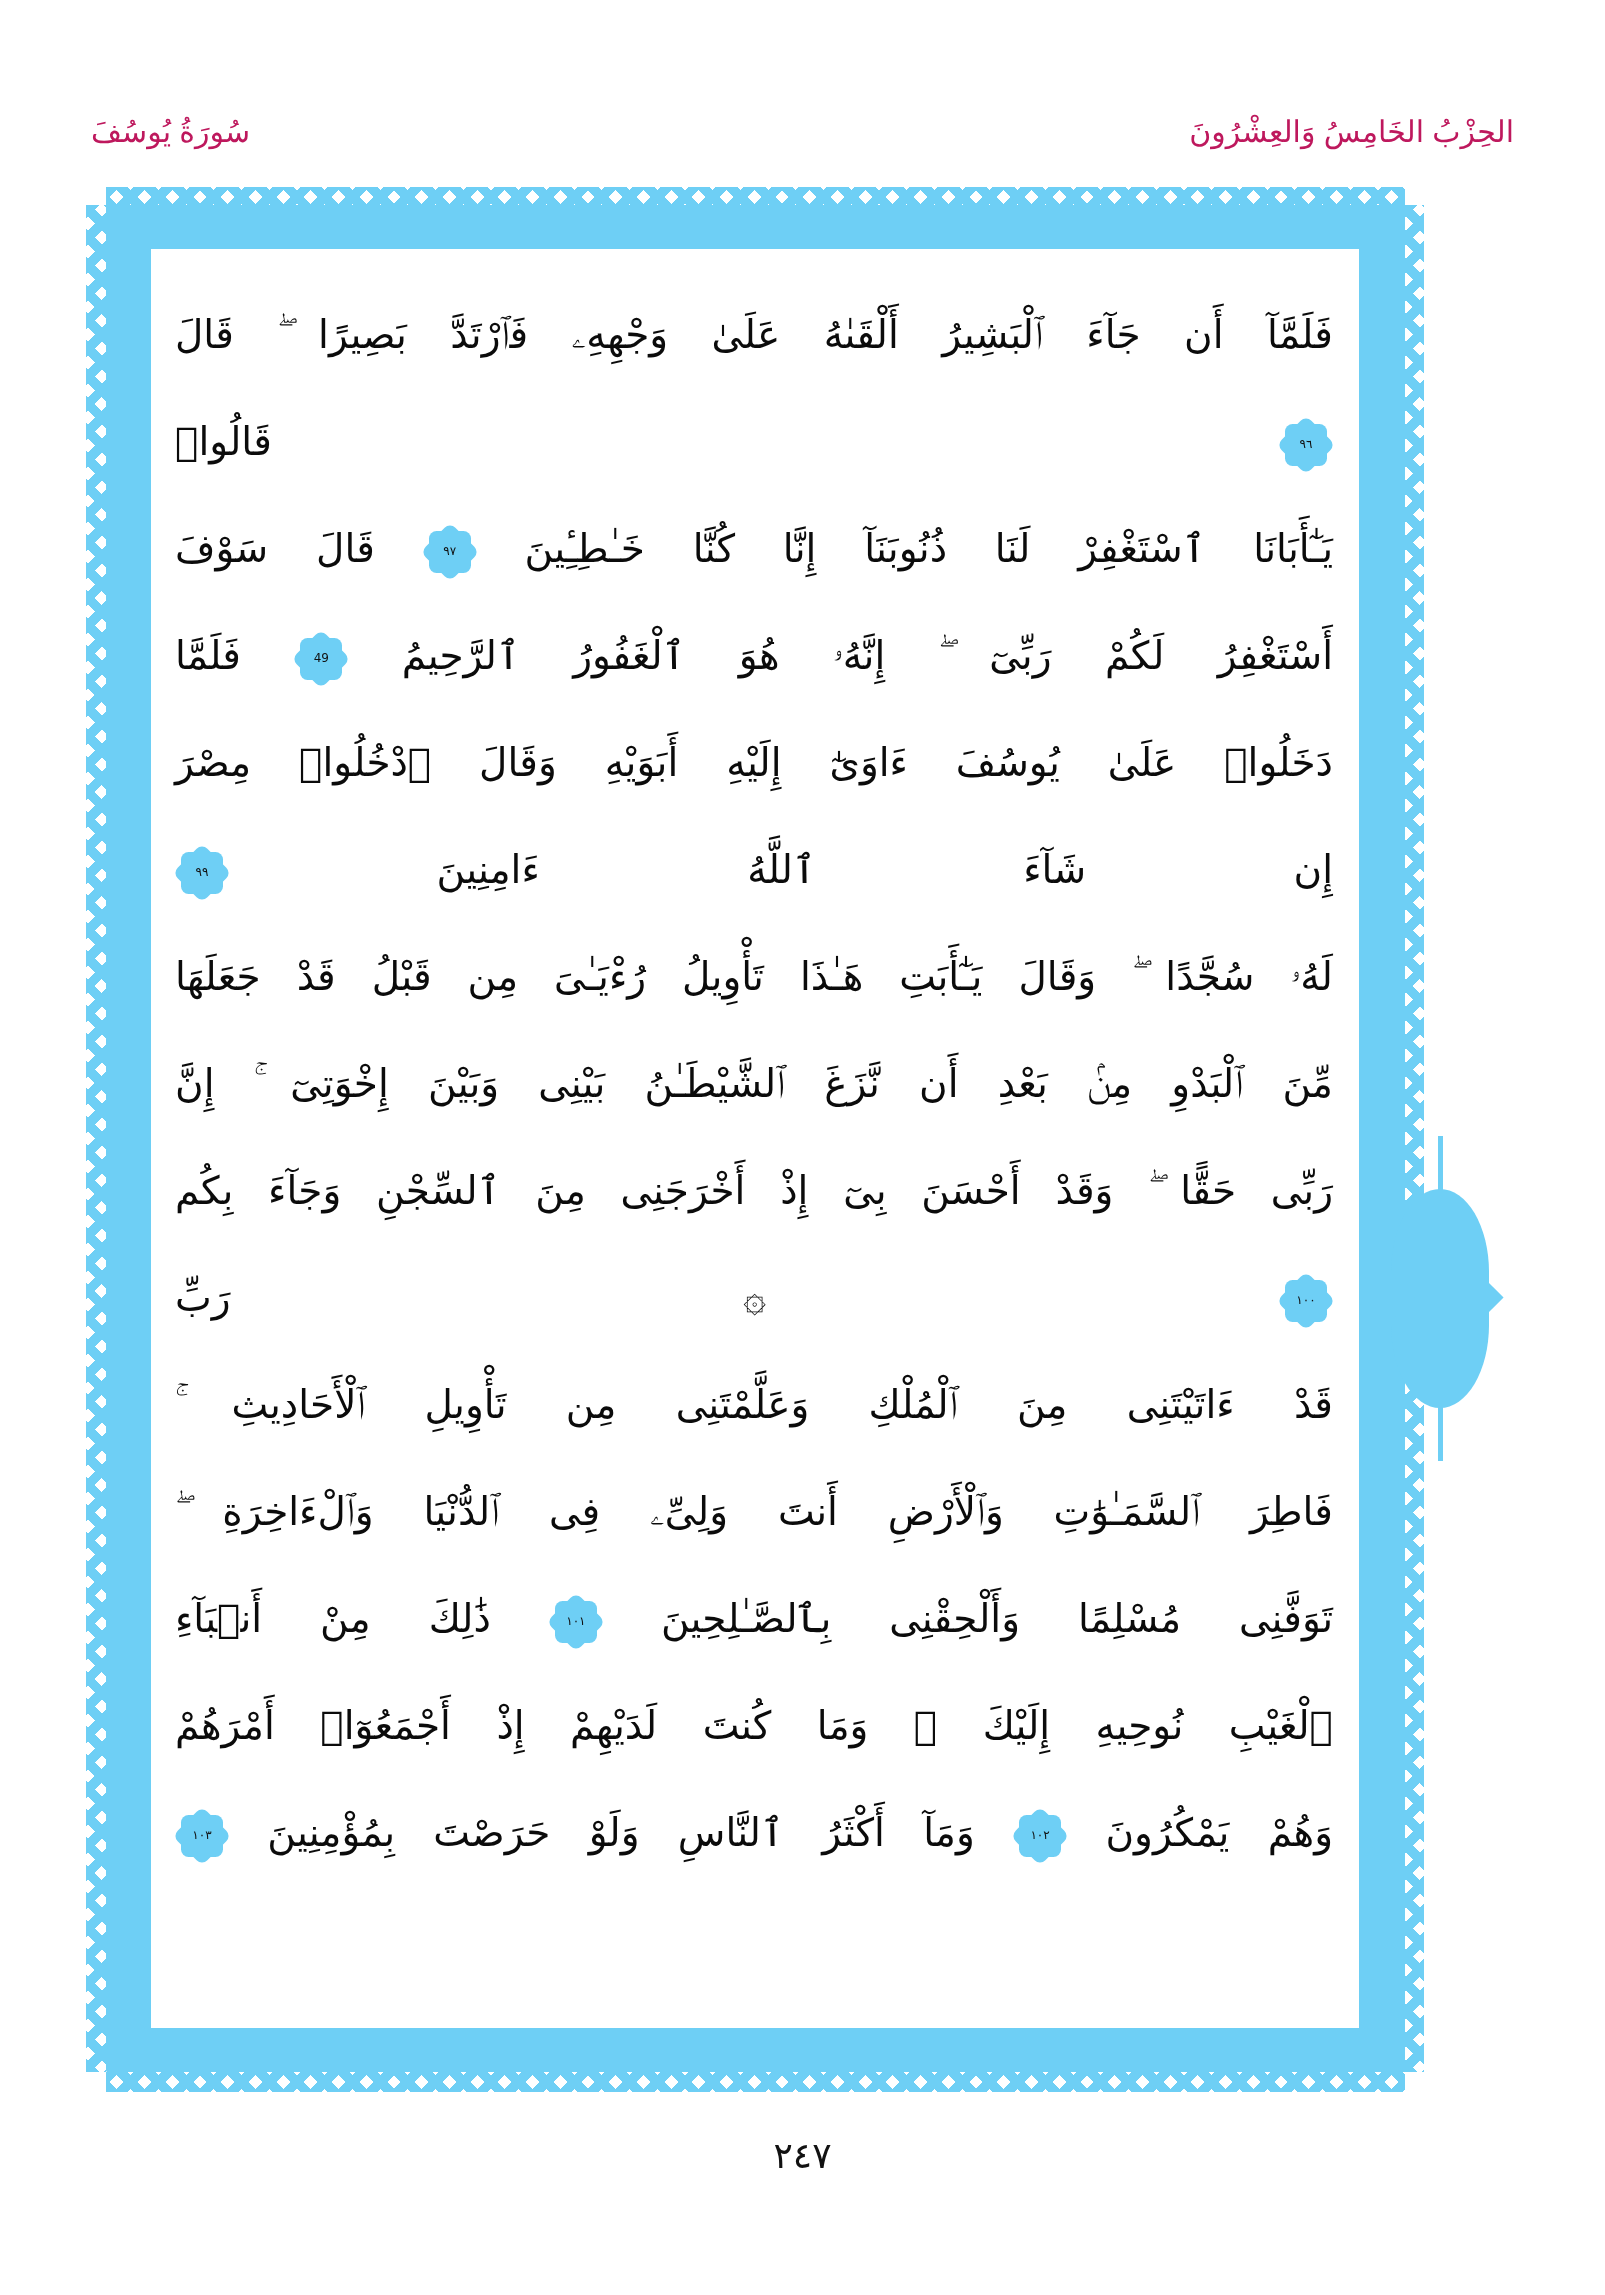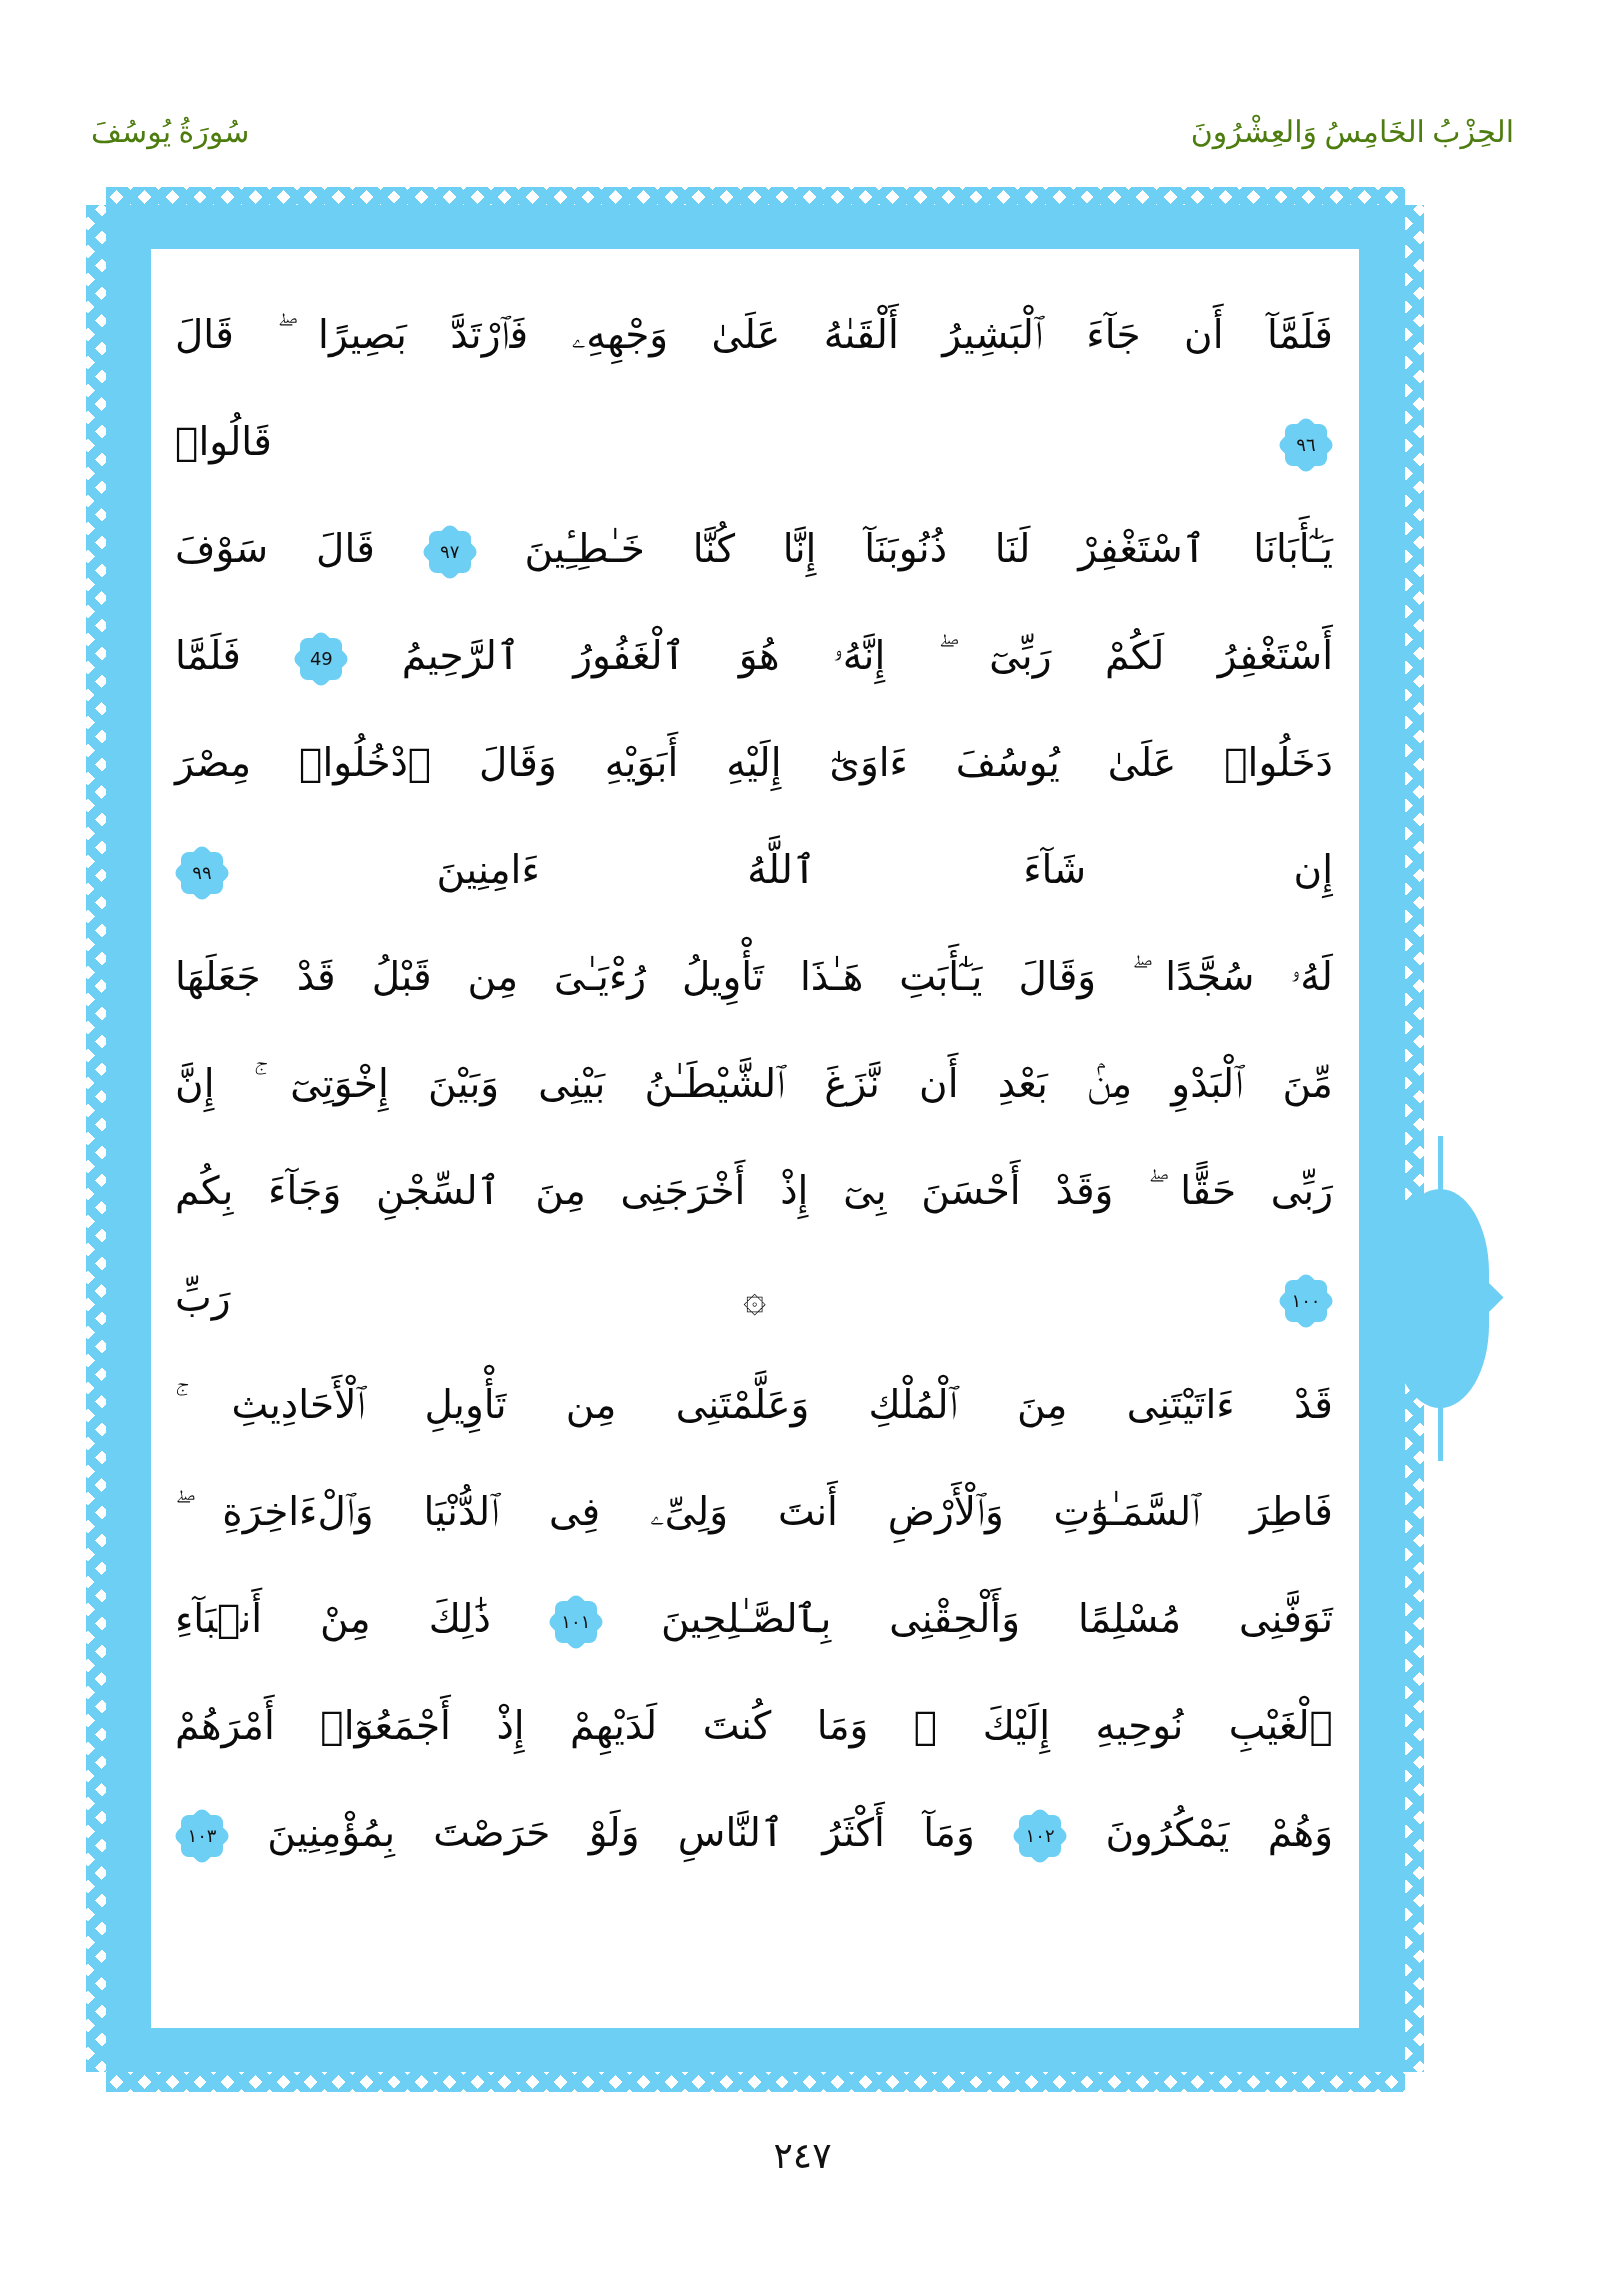--- a/index.html
+++ b/index.html
@@ -27,23 +27,23 @@
     top: 98px;
     left: 91px;
     right: 91px;
     height: 68px;
     display: flex;
     flex-direction: row-reverse;   
     justify-content: space-between;
     align-items: center;
   }
   .header-item {
-    font-family: Liberation Serif, serif;
+    font-family: Liberation Sans, sans-serif;
     font-size: 30px;
-    color: #4d7c0f;
+    color: #be185d;
     white-space: nowrap;
     direction: rtl;
     line-height: 1.4;
   }
   .surah-name { margin-right: 272px; }
   .hizb-name  { margin-left: 5px; }
 
   
   .frame-outer {
     position: absolute;
@@ -141,21 +141,21 @@
     inset: 0;
     background: #6ecff5;
     border-radius: 7.6px;
   }
   .marker span {
     position: absolute;
     inset: 0;
     display: flex;
     align-items: center;
     justify-content: center;
-    font-size: 18px;
+    font-size: 12px;
     color: #111111;
     z-index: 2;
     font-family: "DejaVu Sans", sans-serif;
   }
 
   
   .medallion {
     position: absolute;
     left: 1391px;
     top: 1136px;

